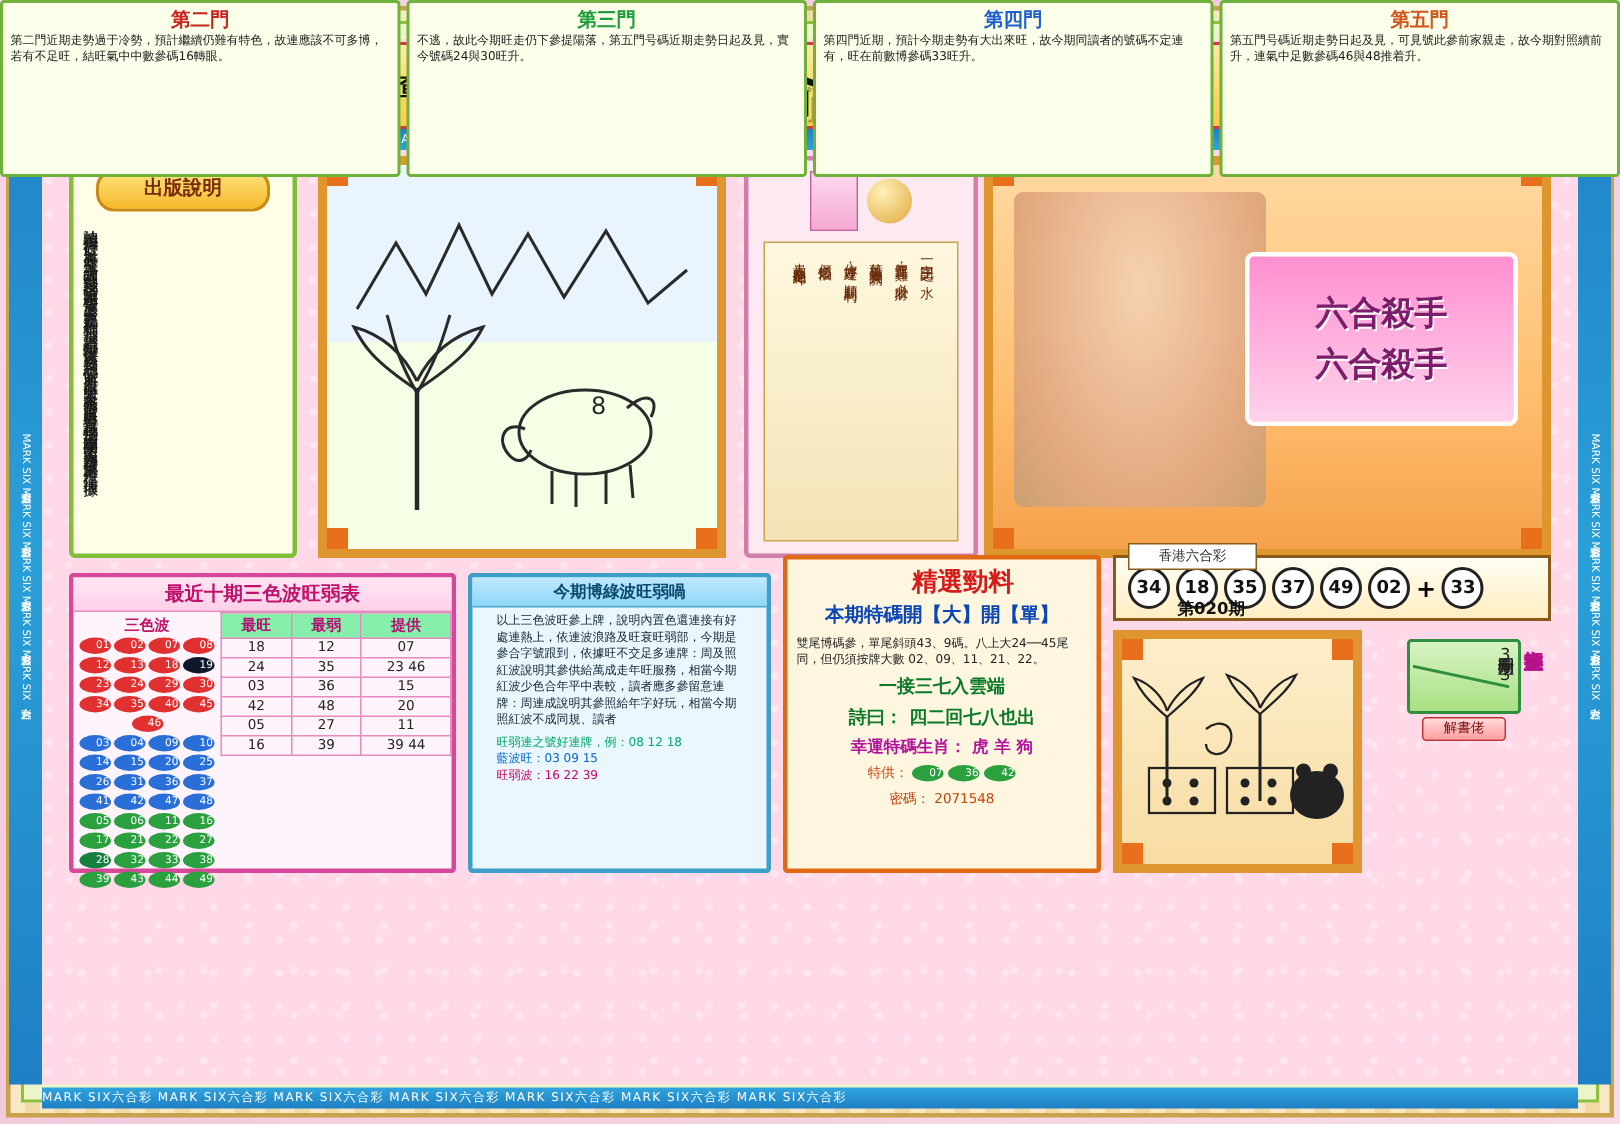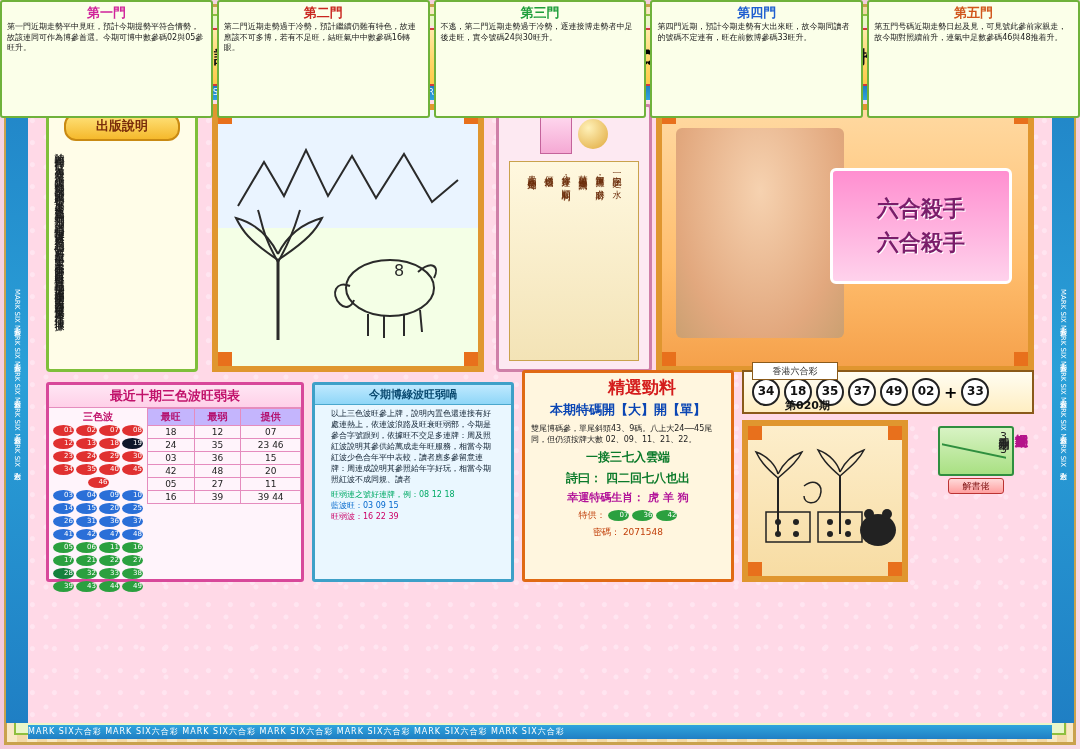--- a/index.html
+++ b/index.html
@@ -132,21 +132,21 @@
   .logo-line{font-size:22px;font-weight:bold;color:#7a1d6a;text-shadow:1px 1px 0 #fff;}
 
   
   #wave-table{left:46px;top:382px;width:258px;height:200px;border:3px solid #d8489a;background:#fff4fb;border-radius:3px;}
   .wt-head{
     text-align:center;font-size:13px;font-weight:bold;color:#c1126b;padding:2px 0;
     background:linear-gradient(180deg,#ffe6f4,#ffd0e8);border-bottom:1px solid #e58cbe;
   }
   table.wt{width:100%;border-collapse:collapse;font-size:9px;}
   table.wt th,table.wt td{border:1px solid #e58cbe;text-align:center;padding:1px 0;color:#222;}
-  table.wt th{background:#c4b5fd;font-size:10px;color:#b41270;}
+  table.wt th{background:#86efac;font-size:10px;color:#b41270;}
   .ballrow{display:flex;gap:2px;justify-content:center;padding:1px 0;}
   .ball{width:11px;height:11px;border-radius:50%;font-size:7px;line-height:11px;color:#fff;text-align:center;padding-left:10px;}
 
   
   #wave-analysis{left:312px;top:382px;width:202px;height:200px;border:3px solid #3ea0c8;background:#eaf7ff;border-radius:3px;}
   .wa-head{background:linear-gradient(180deg,#bfe9ff,#8fd6f7);color:#0a4a70;font-weight:bold;font-size:11px;text-align:center;padding:2px 0;border-bottom:1px solid #4aa7cd;}
   .wa-body{font-size:8px;line-height:11px;color:#123;padding:3px 16px;}
 
   
   #tips{left:522px;top:370px;width:212px;height:212px;border:3px solid #e06a14;background:#fff6df;border-radius:3px;}
@@ -554,31 +554,27 @@
   </div>
 
   <div class="panel" id="explain">
     <div class="env"></div>
     <div class="btn-explain">解書佬</div>
     <div class="vert-label">上期解畫</div>
     <div class="vert-label2">上期圖中开狗33</div>
   </div>
 
   <div id="gates">
-      <div class="gate g1">
-        <div class="gate-title">第一門</div>
-        <div class="gate-body">第一門近期走勢平中見旺，預計今期提勢平符合情勢，故該連同可作為博參首選。今期可博中數參碼02與05參旺升。</div>
-      </div>
       <div class="gate g2">
         <div class="gate-title">第二門</div>
         <div class="gate-body">第二門近期走勢過于冷勢，預計繼續仍難有特色，故連應該不可多博，若有不足旺，結旺氣中中數參碼16轉眼。</div>
       </div>
       <div class="gate g3">
         <div class="gate-title">第三門</div>
-        <div class="gate-body">不逃，第二門近期走勢過于冷勢，逐連接博走勢者中足後走旺，實今號碼24與30旺升。</div>
+        <div class="gate-body">不逃，故此今期旺走仍下參提陽落，第五門号碼近期走勢日起及見，實今號碼24與30旺升。</div>
       </div>
       <div class="gate g4">
         <div class="gate-title">第四門</div>
         <div class="gate-body">第四門近期，預計今期走勢有大出來旺，故今期同讀者的號碼不定連有，旺在前數博參碼33旺升。</div>
       </div>
       <div class="gate g5">
         <div class="gate-title">第五門</div>
         <div class="gate-body">第五門号碼近期走勢日起及見，可見號此參前家親走，故今期對照續前升，連氣中足數參碼46與48推着升。</div>
       </div>
     </div>

